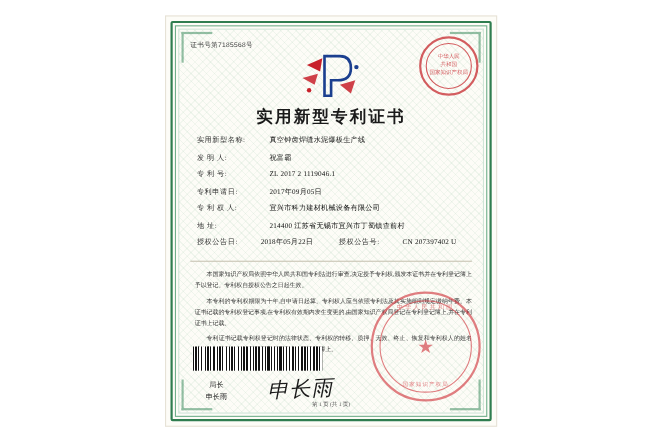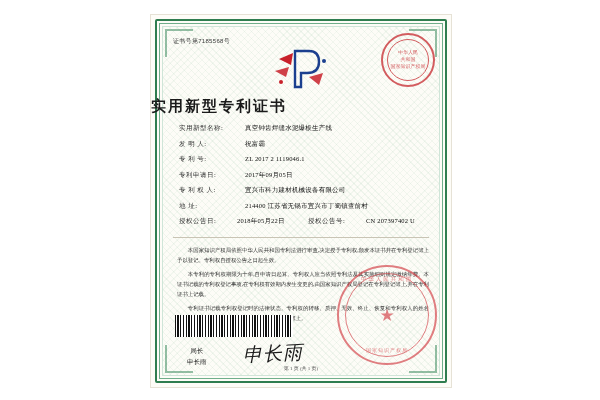--- a/index.html
+++ b/index.html
@@ -52,21 +52,21 @@
   .cert-no{
     position:absolute;left:22px;top:22px;font-size:6px;color:#3a3a3a;letter-spacing:.3px;
     font-family:"Liberation Sans", sans-serif;
   }
   
   .logo{
     position:absolute;left:50%;top:32px;transform:translateX(-50%);
     width:64px;height:44px;
   }
   .title{
-    position:absolute;left:0;right:0;top:82px;text-align:left;
+    position:absolute;left:0;right:0;top:82px;text-align:center;
     font-size:15px;font-weight:bold;color:#1a1a1a;letter-spacing:2px;
   }
   
   .seal-top{
     position:absolute;right:16px;top:18px;width:50px;height:50px;border-radius:50%;
     border:2px solid #c52127;opacity:.72;
   }
   .seal-top .inner{
     position:absolute;left:4px;top:4px;right:4px;bottom:4px;border:1px solid #c52127;border-radius:50%;
   }

